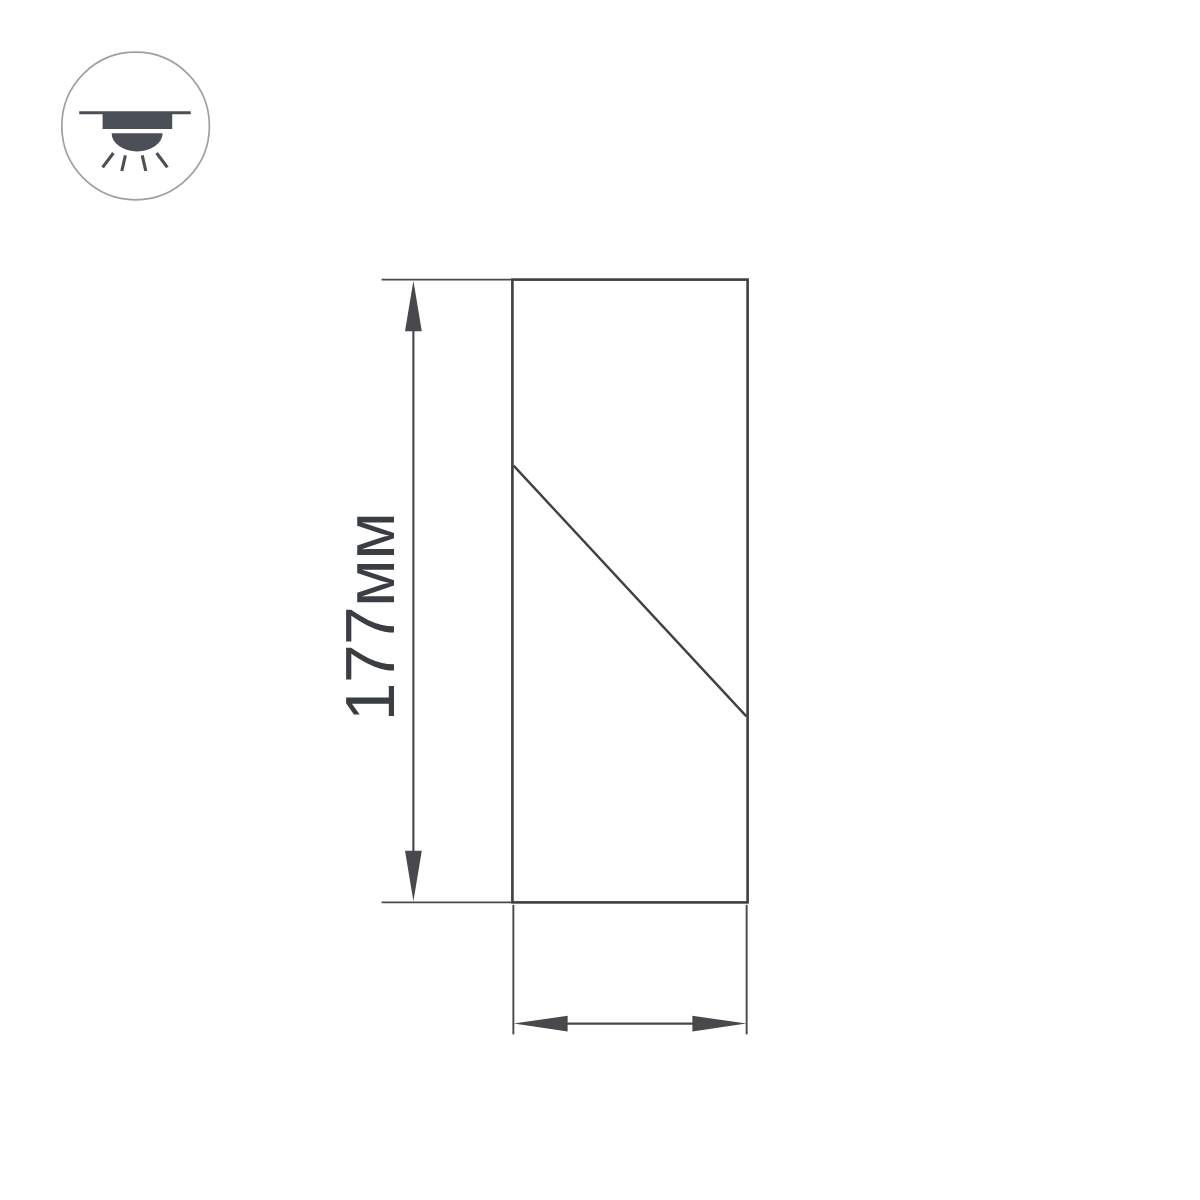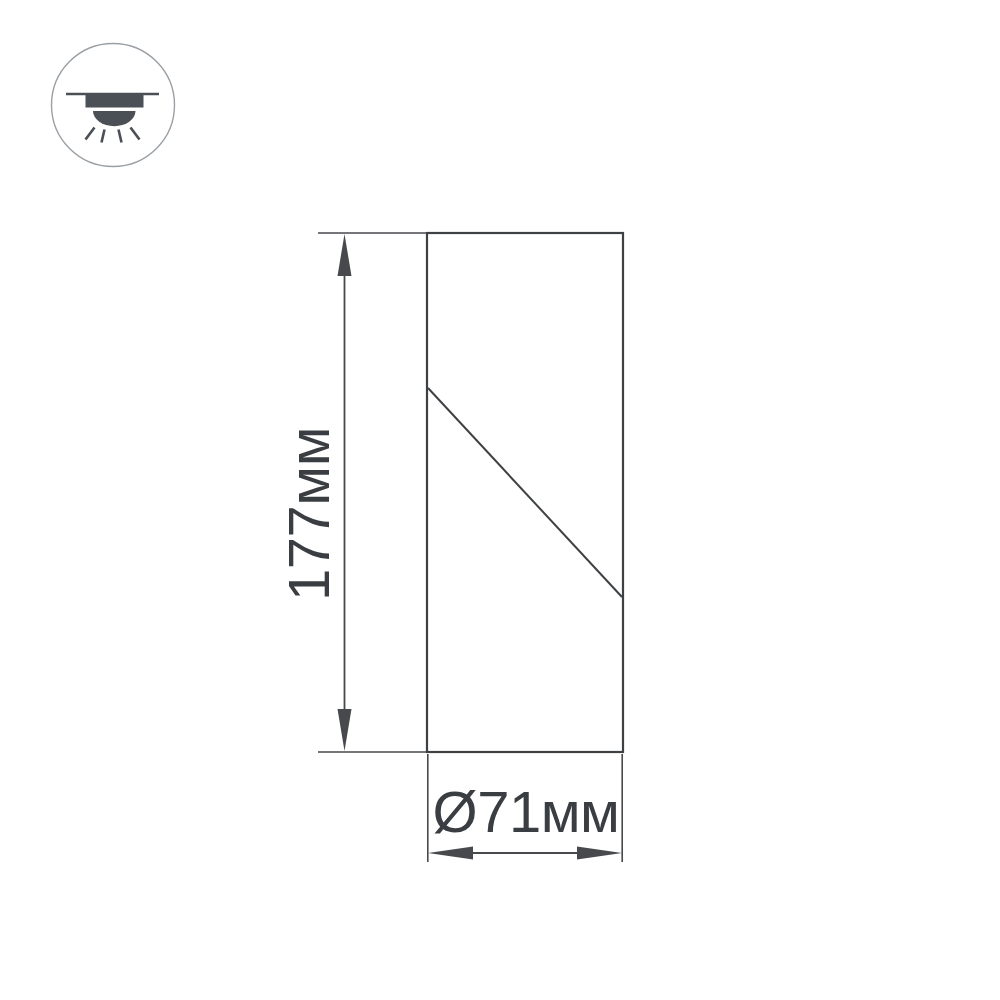--- a/index.html
+++ b/index.html
@@ -85,15 +85,14 @@
       <line x1="427.8" y1="754" x2="427.8" y2="862" stroke="#47494c" stroke-width="1.6"></line>
       <line x1="622.2" y1="754" x2="622.2" y2="862" stroke="#47494c" stroke-width="1.6"></line>
       <line x1="438" y1="853" x2="612" y2="853" stroke="#47494c" stroke-width="1.8"></line>
       <polygon points="428,853 473,846.5 473,859.5" fill="#47494c"></polygon>
       <polygon points="622,853 577,846.5 577,859.5" fill="#47494c"></polygon>
     </g>
   </svg>
 
   <div class="dim-label dim-label-height">177мм</div>
 
-  <div class="dim-label dim-label-diameter">Ø71мм</div>
 
 </div>
 
 </body></html>

